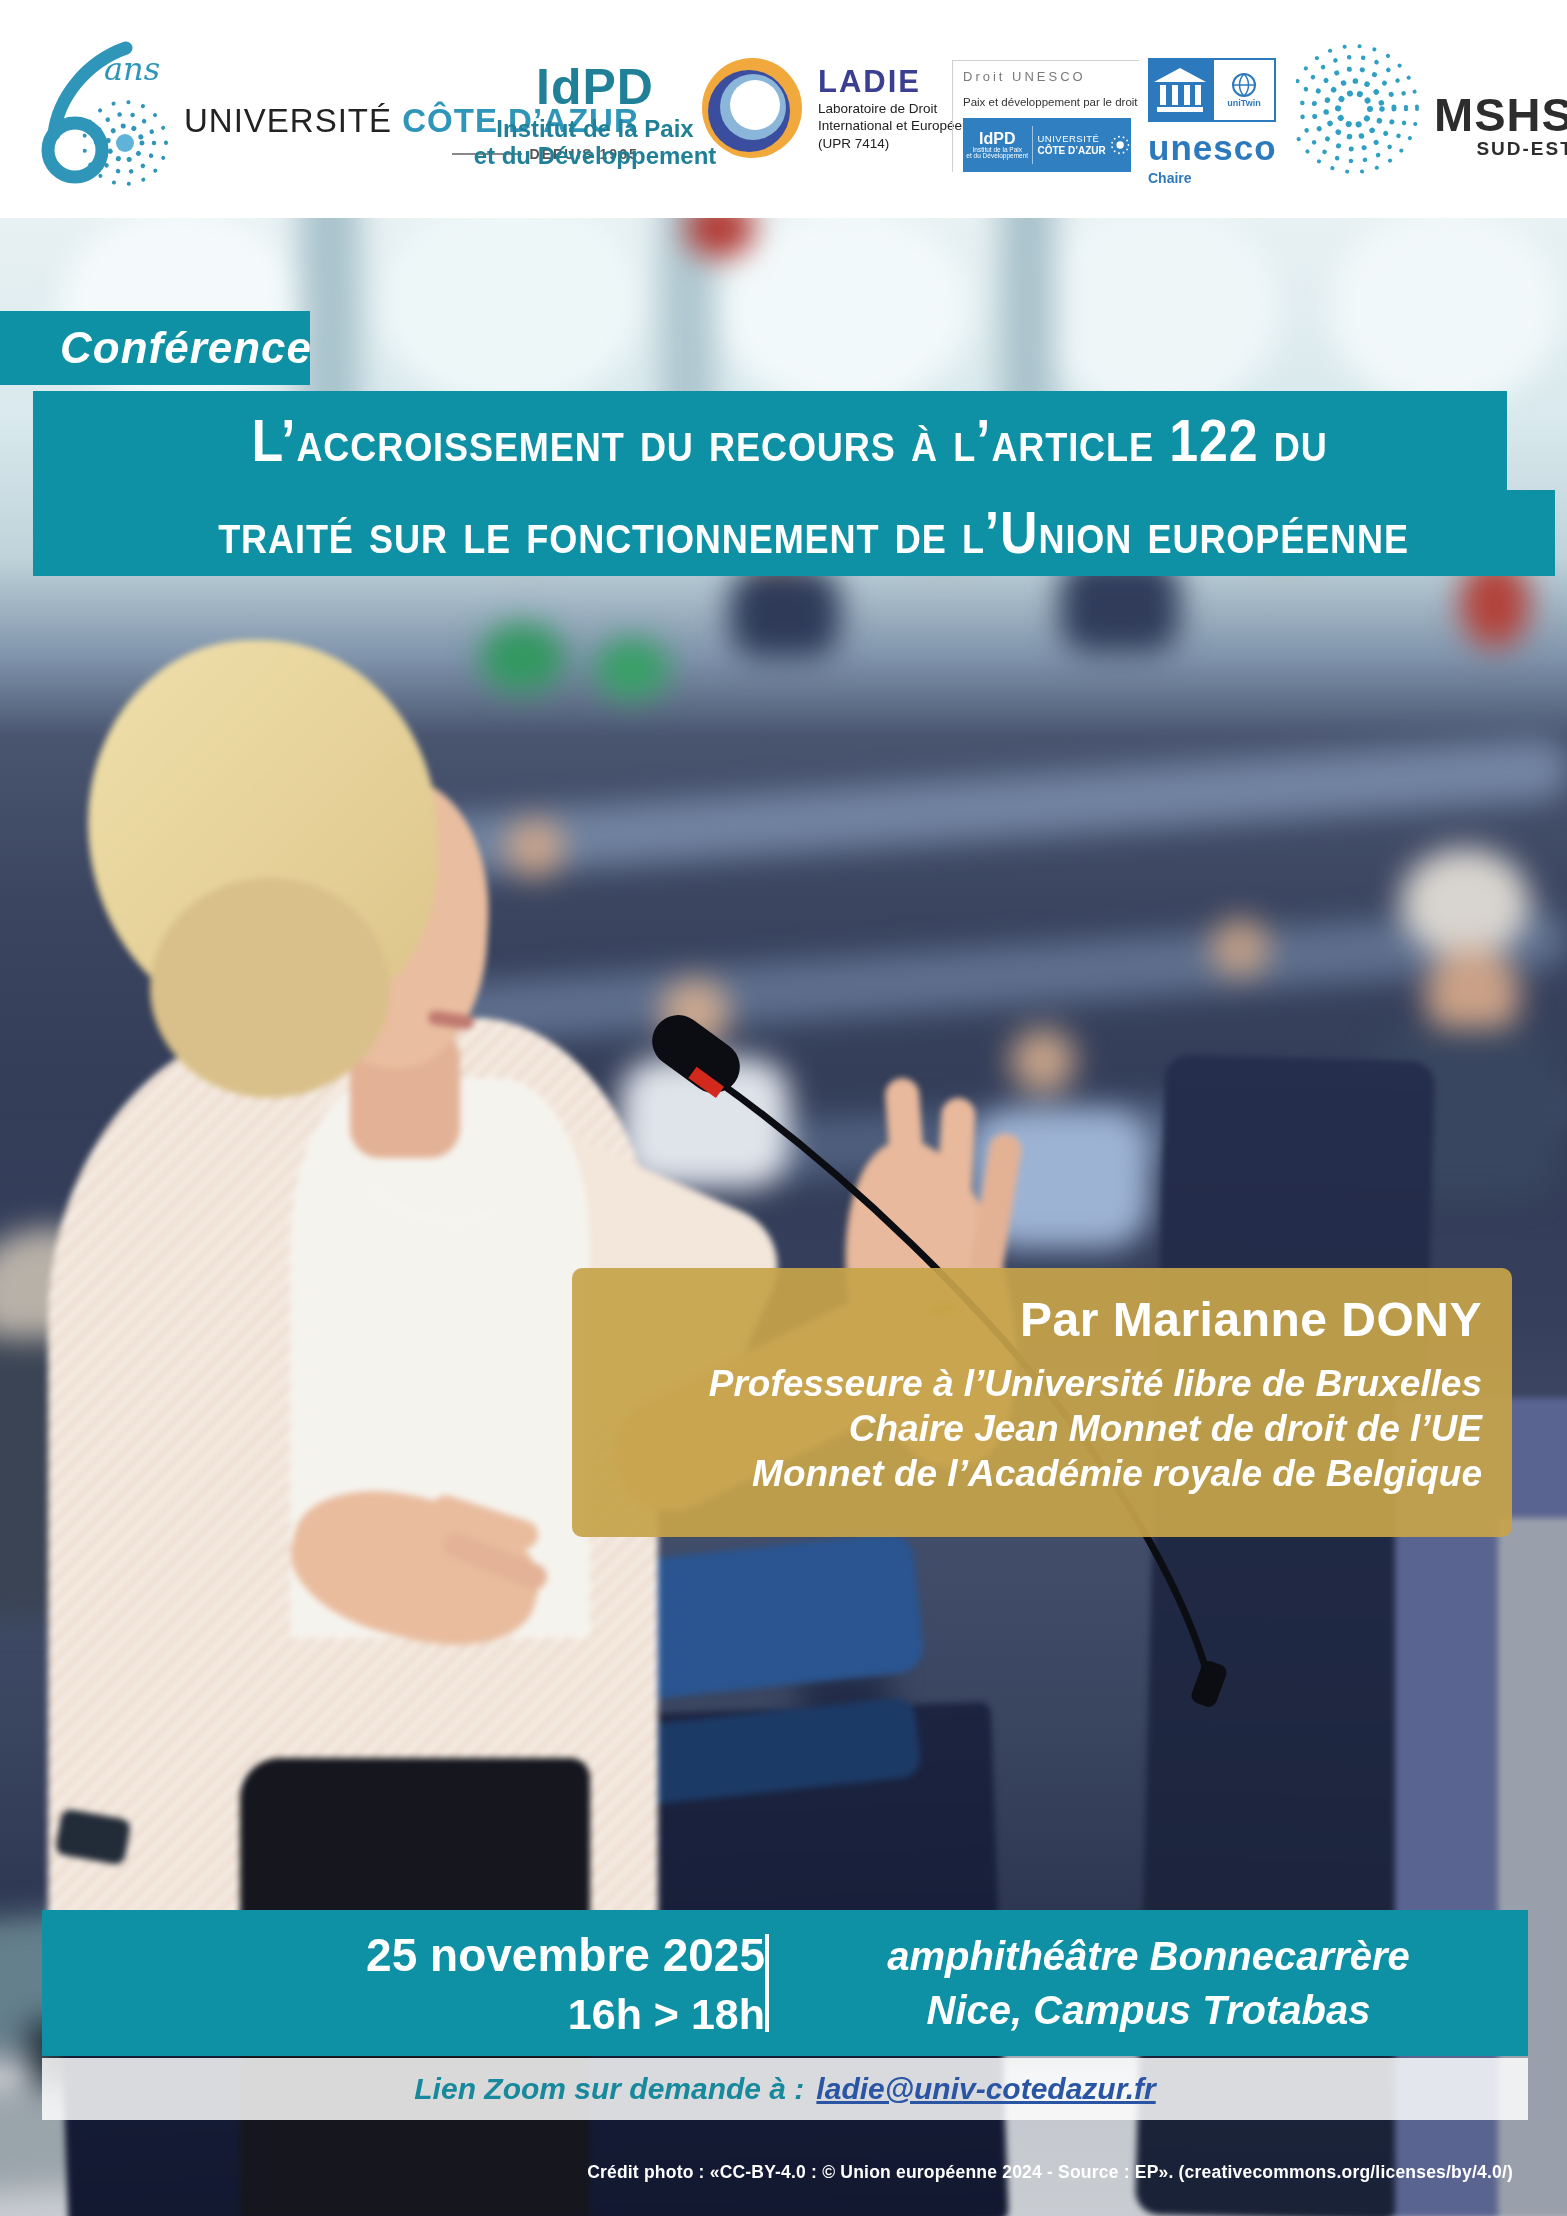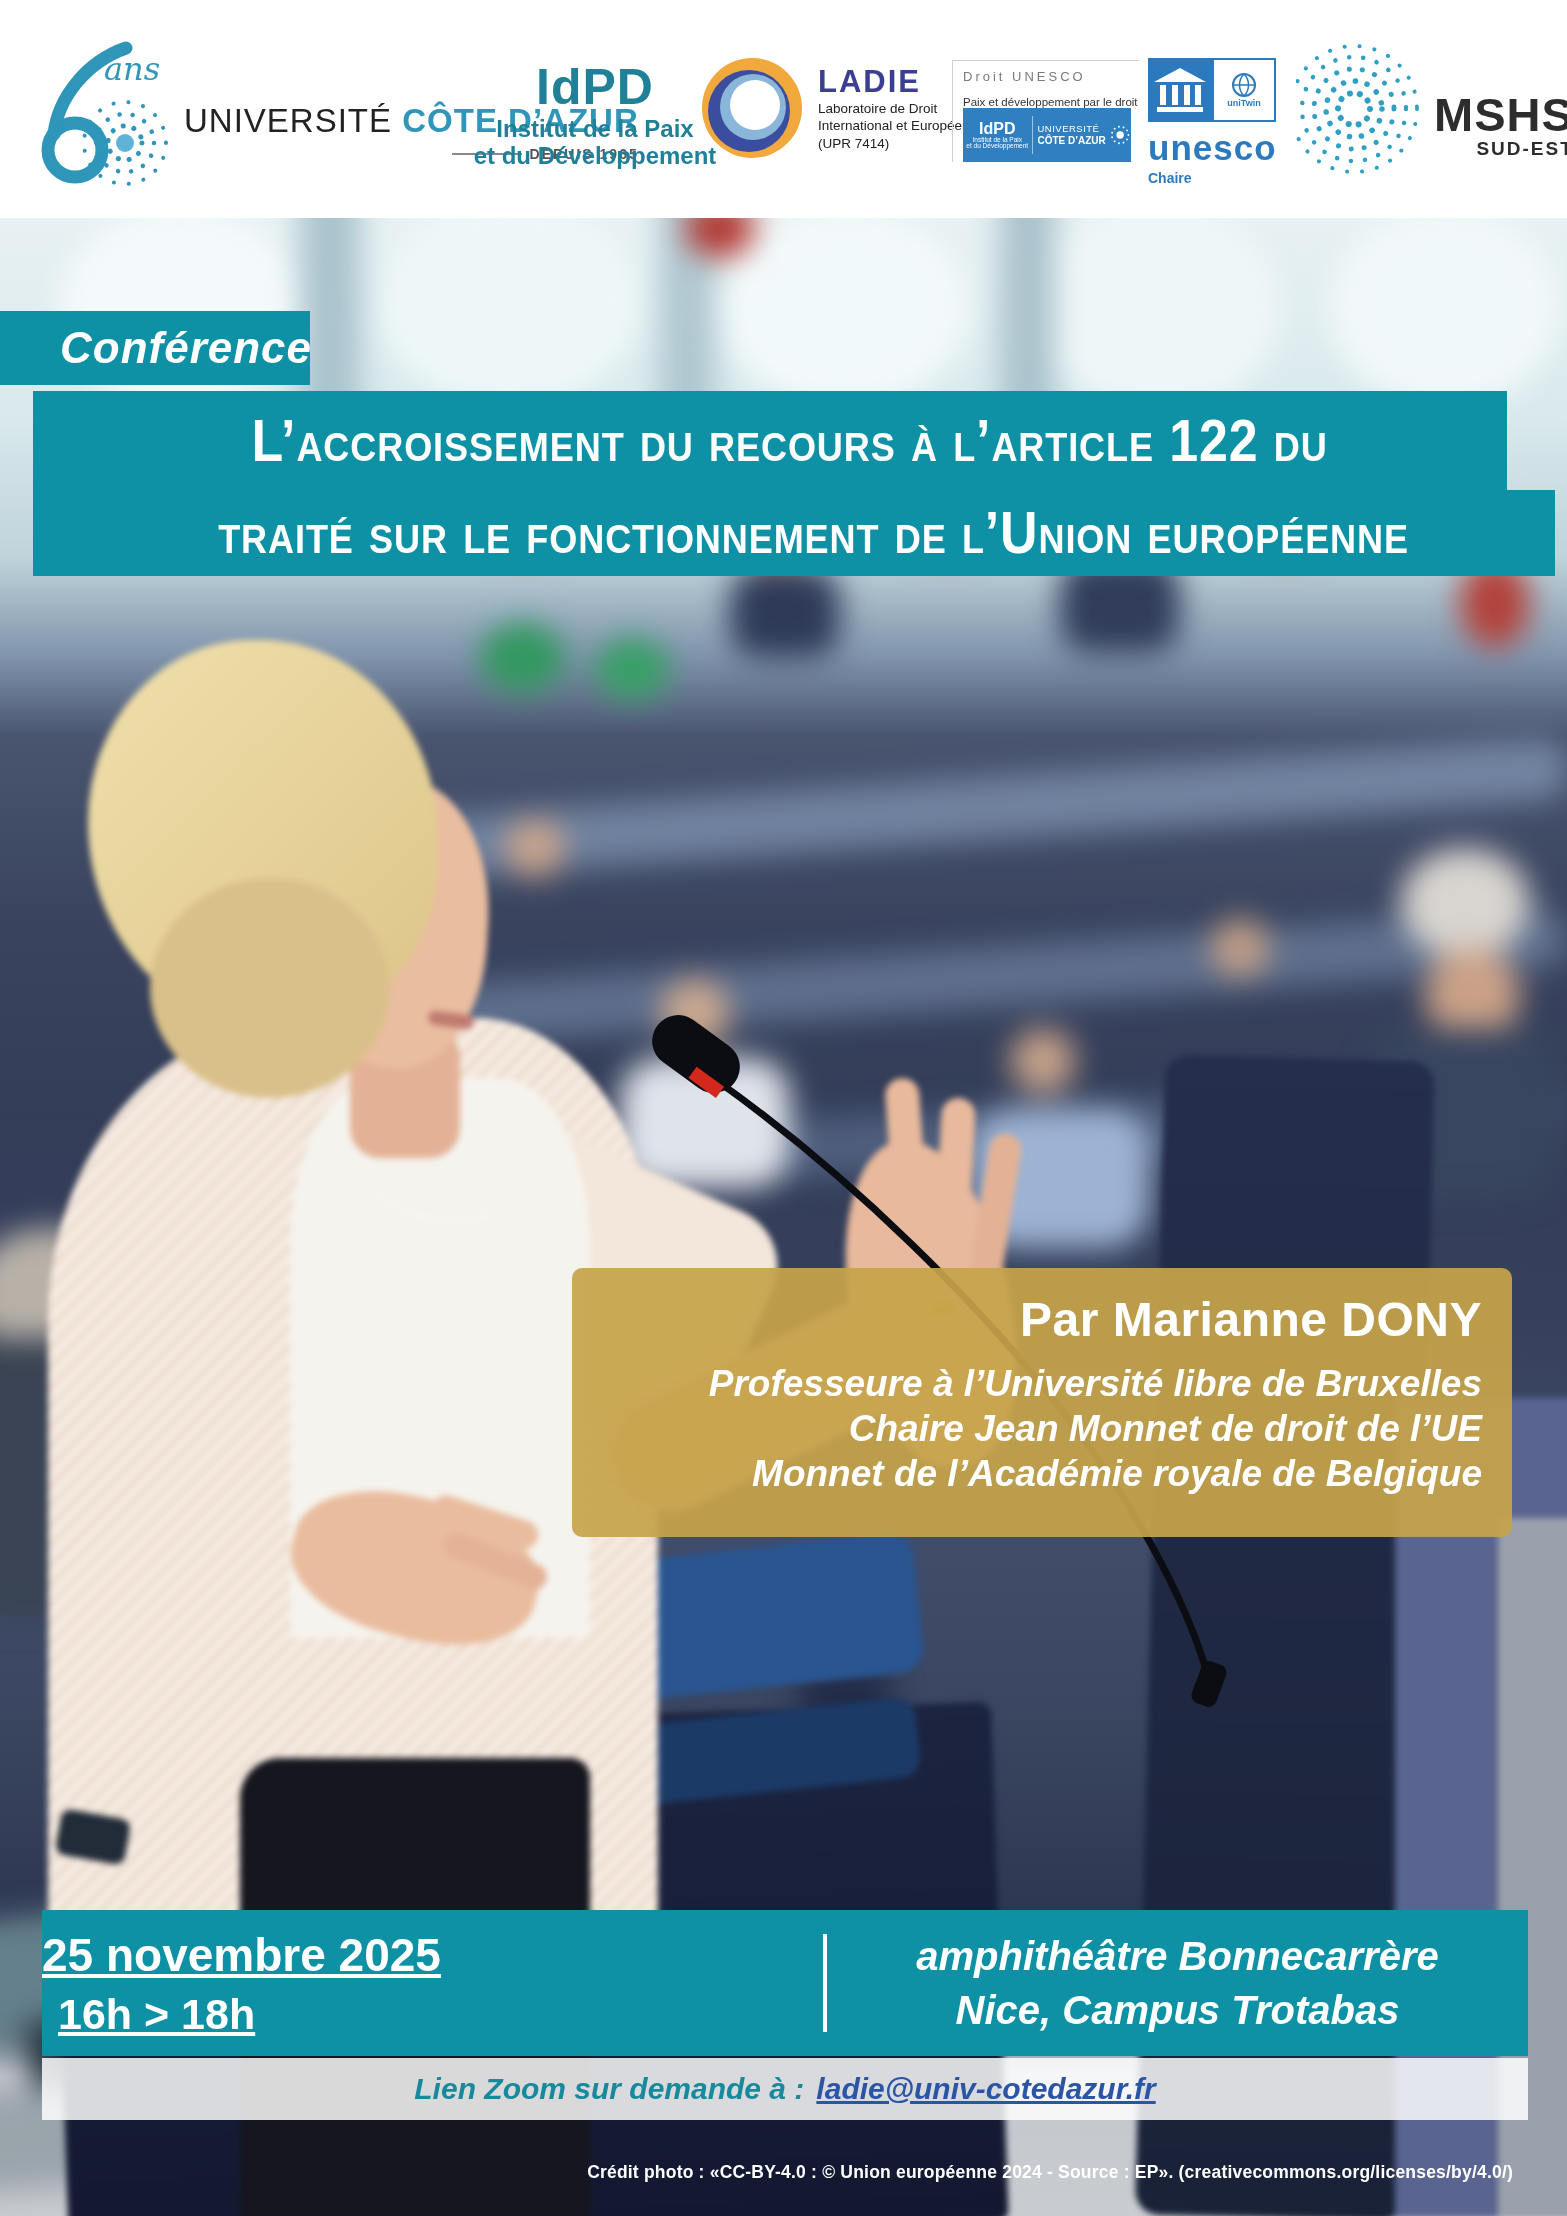--- a/index.html
+++ b/index.html
@@ -16,21 +16,21 @@
   .uca-since .rule{width:70px;height:2px;background:#888;}
   .idpd{position:absolute;left:455px;top:58px;width:280px;text-align:center;color:#1f8098;}
   .idpd-acr{font-size:50px;font-weight:700;letter-spacing:1px;}
   .idpd-l{font-size:24px;font-weight:600;line-height:1.12;}
   .ladie{position:absolute;left:700px;top:56px;display:flex;align-items:center;gap:14px;}
   .ladie-acr{font-size:31px;color:#3b3f92;letter-spacing:2px;font-weight:700;}
   .ladie-l{font-size:13.5px;color:#222;line-height:1.3;}
   .chaire{position:absolute;left:952px;top:60px;width:176px;border-left:1.5px solid #cfcfcf;
           border-top:1.5px solid #cfcfcf;padding:8px 0 0 10px;}
   .chaire-t{font-size:13px;letter-spacing:3px;color:#7a7a7a;margin-bottom:12px;}
-  .chaire-s{font-size:11.5px;color:#333;white-space:nowrap;}
+  .chaire-s{font-size:11.5px;color:#333;margin-bottom:10px;white-space:nowrap;}
   .chaire-band{width:168px;height:54px;background:#2f7fc1;display:flex;align-items:center;color:#fff;}
   .chaire-band .cb-l{width:74px;text-align:center;line-height:1;}
   .cb-idpd{font-size:16px;font-weight:700;}
   .cb-sub{font-size:6.5px;}
   .cb-div{width:1px;height:38px;background:#9fc4e2;}
   .cb-r{padding-left:5px;line-height:1.1;}
   .cb-u1{font-size:9.5px;letter-spacing:.5px;}
   .cb-u2{font-size:10px;font-weight:700;white-space:nowrap;}
   .unesco{position:absolute;left:1148px;top:58px;width:150px;}
   .unesco-row{display:flex;}
@@ -60,21 +60,21 @@
   .band{position:absolute;left:33px;z-index:40;display:flex;align-items:center;justify-content:center;padding-left:40px;}
   .band-inner{color:#fff;font-weight:700;font-variant-caps:small-caps;font-size:59px;
               white-space:nowrap;transform:scaleX(.88);letter-spacing:1px;}
   .gold{position:absolute;left:572px;top:1268px;width:940px;height:269px;z-index:40;
         box-sizing:border-box;padding:24px 30px 0 20px;text-align:right;color:#fff;}
   .gold-by{font-size:48px;font-weight:700;letter-spacing:.5px;}
   .gold-role{font-size:37px;font-style:italic;font-weight:600;line-height:1.22;}
   .gold-roles{margin-top:14px;}
   .bar{position:absolute;left:42px;top:1910px;width:1486px;height:146px;z-index:40;
        display:flex;align-items:center;color:#fff;}
-  .bar-left{width:781px;text-align:left;font-weight:700;text-decoration:underline;}
+  .bar-left{width:723px;text-align:right;font-weight:700;}
   .bar-date{font-size:46px;}
   .bar-time{font-size:43px;margin-top:8px;padding-left:16px;}
   .bar-div{width:4px;height:98px;background:#fff;}
   .bar-right{flex:1;text-align:center;font-style:italic;font-weight:700;font-size:40px;line-height:1.35;}
   .zoombar{position:absolute;left:42px;top:2058px;width:1486px;height:62px;z-index:40;
            background:rgba(255,255,255,.84);display:flex;align-items:center;justify-content:center;
            font-size:30px;font-style:italic;font-weight:700;}
   .zoom-label{color:#17899c;}
   .zoom-mail{color:#2a55a4;margin-left:12px;text-decoration:underline;cursor:pointer;}
   .credit{position:absolute;right:54px;top:2162px;z-index:40;color:#fff;font-size:17.5px;

